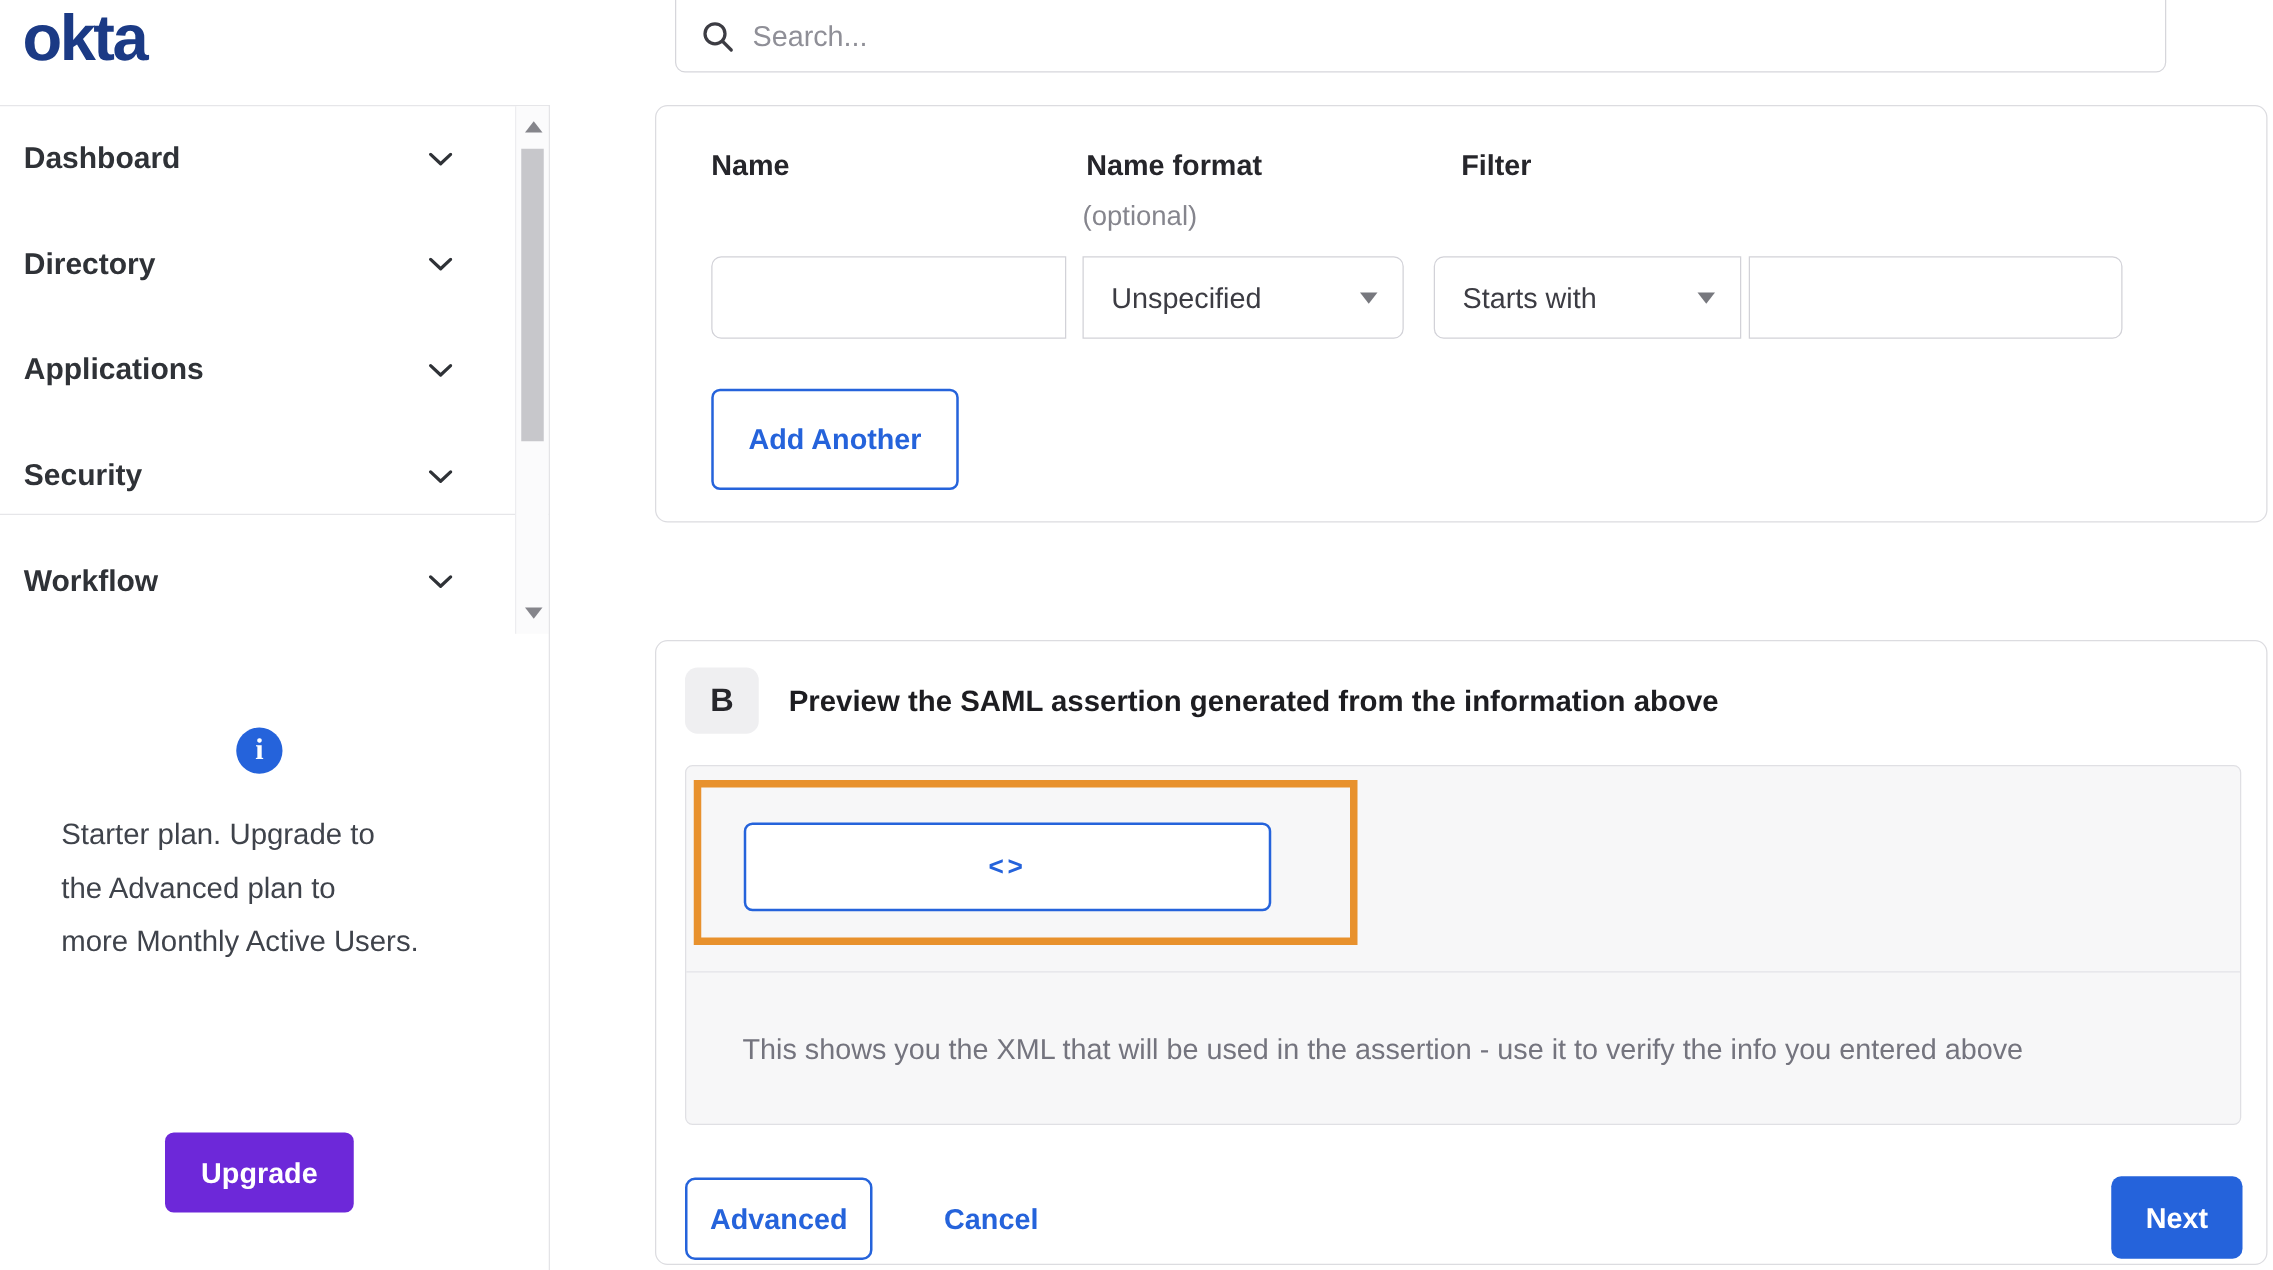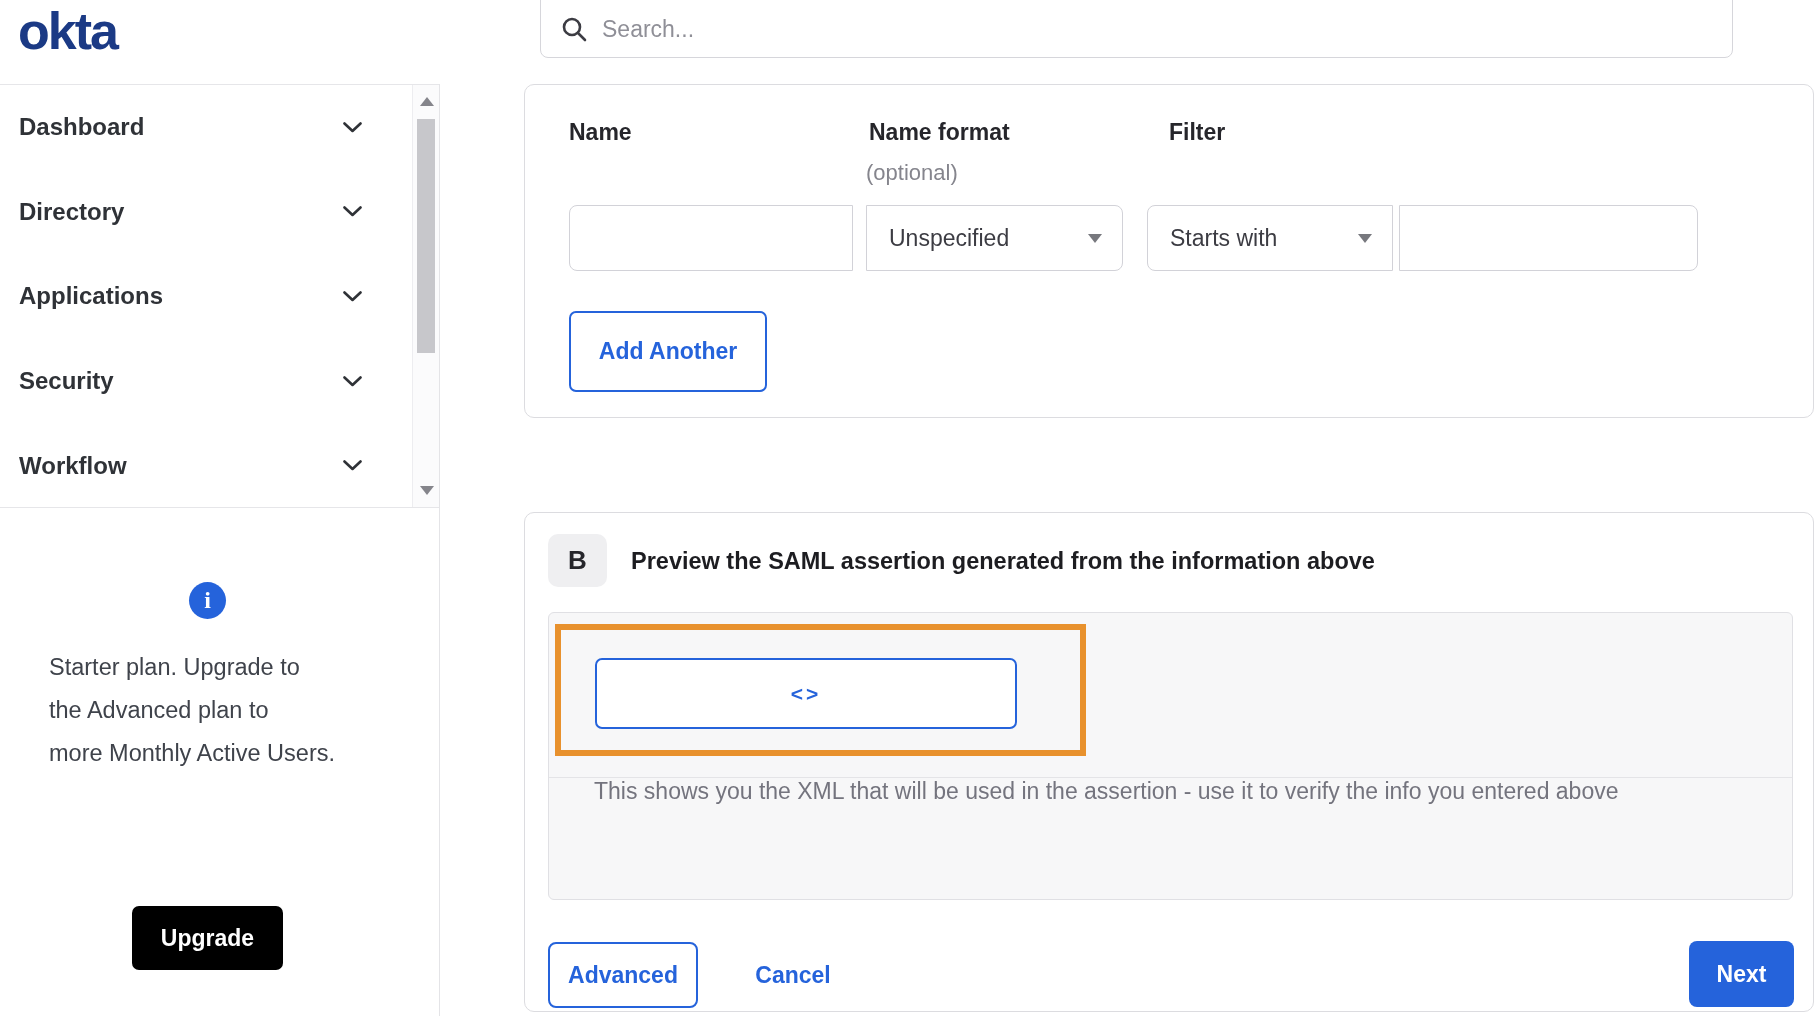--- a/index.html
+++ b/index.html
@@ -12,38 +12,38 @@
           font-size:52px; font-weight:800; letter-spacing:-2px; color:#1b3a85; }
   .search-box { left:540px; top:-14px; width:1193px; height:72px;
                 border:1px solid #d6d6db; border-radius:8px; background:#fff;
                 display:flex; align-items:center; padding:14px 0 0 20px; }
   .search-box svg { flex:0 0 auto; }
   .search-input { border:none; outline:none; flex:1; margin-left:14px;
                   font-size:23px; color:#3c3c43; font-family:"Liberation Sans", sans-serif; background:transparent; }
   .search-input::placeholder { color:#8f8f97; }
 
   
-  .sidebar { left:0; top:84px; width:440px; height:424px; background:#fff;
+  .sidebar { left:0; top:84px; width:440px; height:328px; background:#fff;
              border-top:1px solid #e6e6e9; border-bottom:1px solid #e6e6e9; }
   .nav-item { height:84.6px; display:flex; align-items:center; justify-content:space-between;
               padding:0 78px 0 19px; font-size:24px; font-weight:600; color:#2f3237; cursor:pointer; }
   .scrollbar { left:412px; top:85px; width:27px; height:422px; background:#fbfbfc;
                border-left:1px solid #ededf0; }
   .scroll-arrow { position:absolute; left:7px; width:0; height:0; }
   .arrow-up   { top:12px;    border-left:7px solid transparent; border-right:7px solid transparent; border-bottom:9px solid #85858b; }
   .arrow-down { bottom:12px; border-left:7px solid transparent; border-right:7px solid transparent; border-top:9px solid #85858b; }
   .scroll-thumb { position:absolute; left:4px; top:34px; width:18px; height:234px; background:#c7c7cb; }
   .v-divider { left:439px; top:84px; width:1px; height:932px; background:#e4e4e7; }
 
   
   .info-icon { left:189px; top:582px; width:37px; height:37px; border-radius:50%;
                background:#2563db; color:#fff; display:flex; align-items:center; justify-content:center;
                font-size:24px; font-weight:700; font-family:"Liberation Serif", serif; }
   .upsell-text { left:49px; top:646px; width:350px; font-size:23.5px; line-height:43px; color:#3f434b; }
-  .upgrade-btn { left:132px; top:906px; width:151px; height:64px; background:#000000; border:none;
+  .upgrade-btn { left:132px; top:906px; width:151px; height:64px; background:#6d28d9; border:none;
                  border-radius:7px; color:#fff; font-size:23px; font-weight:700; cursor:pointer;
                  display:flex; align-items:center; justify-content:center; font-family:"Liberation Sans", sans-serif; }
 
   
   .card { background:#fff; border:1px solid #dcdce0; border-radius:10px; }
   .card1 { left:524px; top:84px; width:1290px; height:334px; }
   .card2 { left:524px; top:512px; width:1290px; height:500px; }
 
   .field-label { position:absolute; font-size:23px; font-weight:700; color:#26262b; }
   .field-hint  { position:absolute; font-size:22px; color:#85858d; }
@@ -64,21 +64,21 @@
 
   
   .step-badge { left:23px; top:21px; width:59px; height:53px; background:#efeff1; border-radius:10px;
                 display:flex; align-items:center; justify-content:center;
                 font-size:26px; font-weight:700; color:#26262b; }
   .section-heading { left:106px; top:35px; font-size:23.5px; font-weight:700; color:#1d1d21; }
   .preview-panel { left:23px; top:99px; width:1245px; height:288px; background:#f7f7f8;
                    border:1px solid #e0e0e4; border-radius:6px; }
   .panel-top { position:absolute; left:0; top:0; width:100%; height:164px; }
   .panel-bottom { position:absolute; left:0; top:164px; width:100%; height:123px;
-                  border-top:1px solid #e4e4e7; display:flex; padding-left:45px; }
+                  border-top:1px solid #e4e4e7; display:flex; align-items:center; padding-left:45px; }
   .panel-desc { font-size:23px; color:#74747e; }
   .preview-btn { position:absolute; left:46px; top:45px; width:422px; height:71px; gap:14px; }
   .code-icon { font-size:21px; font-weight:700; letter-spacing:3px; }
   .annotation { left:30px; top:111px; width:531px; height:132px; border:6px solid #e8912d;
                 pointer-events:none; }
 
   
   .previous-btn { position:absolute; left:23px; top:429px; width:150px; height:66px; border-radius:8px; }
   .cancel-link { position:absolute; left:213px; top:429px; width:110px; height:66px;
                  display:flex; align-items:center; justify-content:center;

